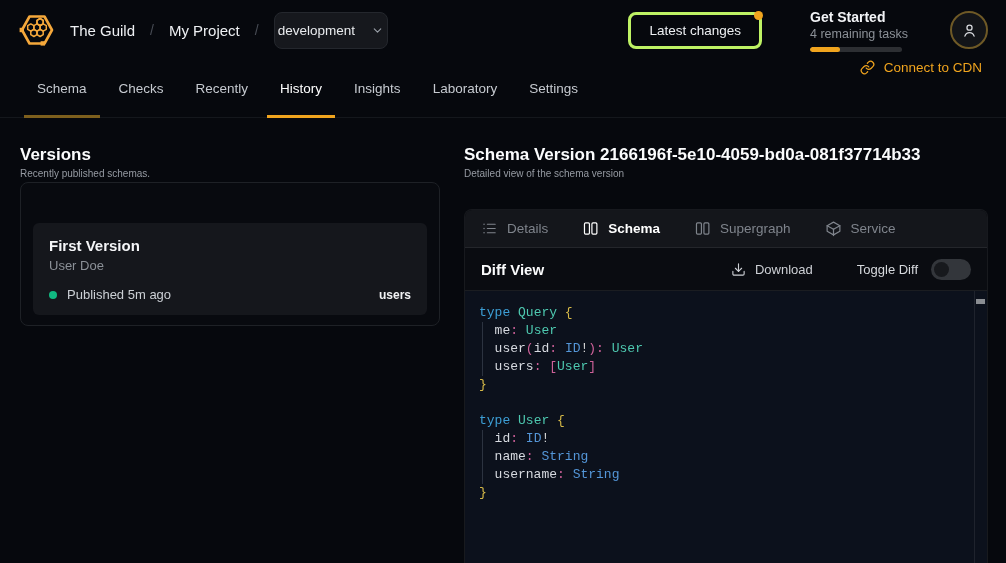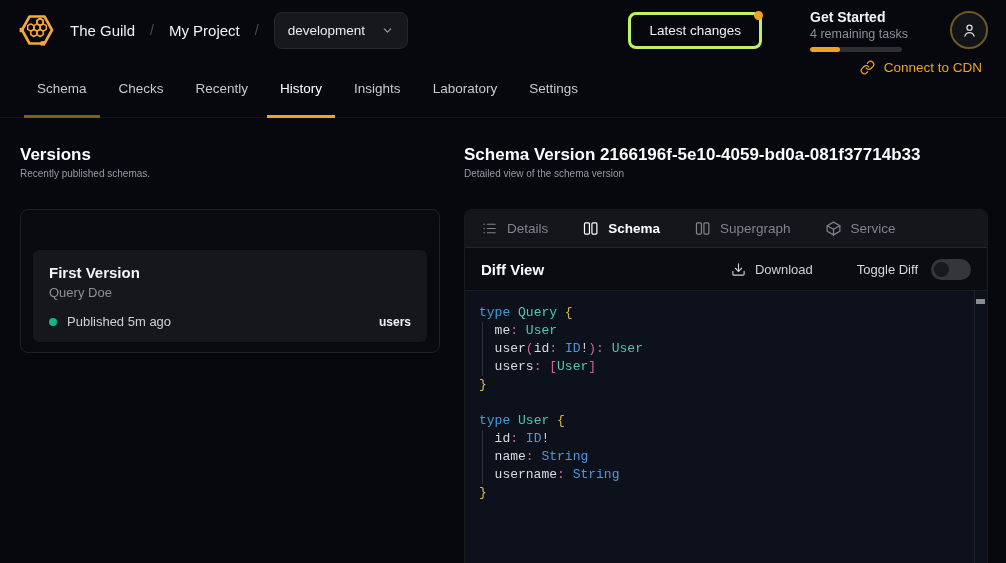--- a/index.html
+++ b/index.html
@@ -10,21 +10,21 @@
   html,body{background:#06080d}
   body{width:1006px;height:563px;overflow:hidden;font-family:"Liberation Sans","DejaVu Sans",sans-serif;color:#e8eaee;-webkit-font-smoothing:antialiased}
   .app{width:1006px;height:563px;display:flex;flex-direction:column;background:#06080d}
 
   
   header{height:60px;flex:0 0 60px;display:flex;align-items:center;padding:0 18px 0 16px}
   .logo{width:42px;height:42px;display:flex;align-items:center;justify-content:center;margin-right:12px;cursor:pointer}
   .crumbs{display:flex;align-items:center;gap:15px}
   .crumb{font-size:15px;font-weight:500;color:#eef0f3;text-decoration:none;cursor:pointer}
   .slash{color:#484d55;font-size:14px}
-  .target-select{display:flex;align-items:center;gap:16px;height:37px;padding:0 13px;border-radius:8px;background:#16181d;border:1px solid #24272d;color:#e9ebee;font-size:13.5px;font-family:inherit;cursor:pointer}
+  .target-select{display:flex;align-items:center;gap:16px;height:37px;padding:0 3px;border-radius:8px;background:#16181d;border:1px solid #24272d;color:#e9ebee;font-size:13.5px;font-family:inherit;cursor:pointer}
   .target-select svg{width:13px;height:13px;stroke:#9aa0a8;fill:none;stroke-width:2;stroke-linecap:round;stroke-linejoin:round}
   .hdr-right{margin-left:auto;display:flex;align-items:center;gap:48px}
   .latest-btn{position:relative;height:37px;padding:0 18px;border-radius:8px;background:transparent;border:3px solid #bef264;color:#eef0f3;font-size:13.5px;font-family:inherit;cursor:pointer}
   .notif-dot{position:absolute;top:-4px;right:-4px;width:9px;height:9px;border-radius:50%;background:var(--accent)}
   .get-started{width:92px;cursor:pointer}
   .gs-title{font-size:14px;font-weight:600;color:#f2f3f6;line-height:17px}
   .gs-sub{font-size:12.5px;color:#8b9097;line-height:16px;white-space:nowrap}
   .gs-bar{margin-top:5px;height:5px;border-radius:3px;background:#2d2f33;overflow:hidden}
   .gs-fill{height:100%;border-radius:3px;background:var(--accent)}
   .avatar{width:38px;height:38px;border-radius:50%;background:#121418;border:2px solid #6e5926;display:flex;align-items:center;justify-content:center;cursor:pointer}
@@ -38,21 +38,21 @@
   .ntab.dim-active::after{background:var(--accent-dim)}
   .cdn-link{margin-left:auto;display:flex;align-items:flex-start;gap:9px;color:var(--accent);font-size:13.5px;cursor:pointer;text-decoration:none}
   .cdn-link svg{width:15px;height:15px;stroke:var(--accent);fill:none;stroke-width:2;stroke-linecap:round;stroke-linejoin:round}
 
   
   main{flex:1;min-height:0;display:grid;grid-template-columns:420px 1fr;gap:24px;padding:26px 18px 0 20px}
   h2.pane-title{font-size:17px;font-weight:700;color:#fbfcfd;line-height:21px;white-space:nowrap}
   p.pane-sub{font-size:10px;color:#969ba3;line-height:17px}
 
   
-  .vcard{margin-top:27px;border:1px solid #1e2126;border-radius:8px;background:#080a0f;padding:40px 12px 10px}
+  .vcard{border:1px solid #1e2126;border-radius:8px;background:#080a0f;padding:40px 12px 10px}
   .vitem{background:#15171c;border-radius:6px;padding:13px 16px;cursor:pointer}
   .vname{font-size:15px;font-weight:600;color:#f4f5f7;line-height:19px}
   .vauthor{margin-top:3px;font-size:13px;color:#8b9097;line-height:16px}
   .vmeta{margin-top:13px;display:flex;align-items:center;gap:10px;font-size:13px;color:#ccd0d5}
   .dot{width:8px;height:8px;border-radius:50%;background:var(--green);flex:0 0 8px}
   .vbadge{margin-left:auto;font-size:12px;font-weight:700;color:#f1f2f4}
 
   
   .right{min-width:0;display:flex;flex-direction:column}
   .panel{margin-top:27px;flex:1;min-height:0;display:flex;flex-direction:column;border:1px solid rgba(255,255,255,0.07);border-bottom:none;border-radius:8px 8px 0 0;overflow:hidden}
@@ -155,21 +155,21 @@
     </a>
   </nav>
 
   <main>
     <section class="left">
       <h2 class="pane-title">Versions</h2>
       <p class="pane-sub">Recently published schemas.</p>
       <div class="vcard">
         <div class="vitem">
           <div class="vname">First Version</div>
-          <div class="vauthor">Query Doe</div>
+          <div class="vauthor">User Doe</div>
           <div class="vmeta">
             <span class="dot"></span>
             <span>Published 5m ago</span>
             <span class="vbadge">users</span>
           </div>
         </div>
       </div>
     </section>
 
     <section class="right">

